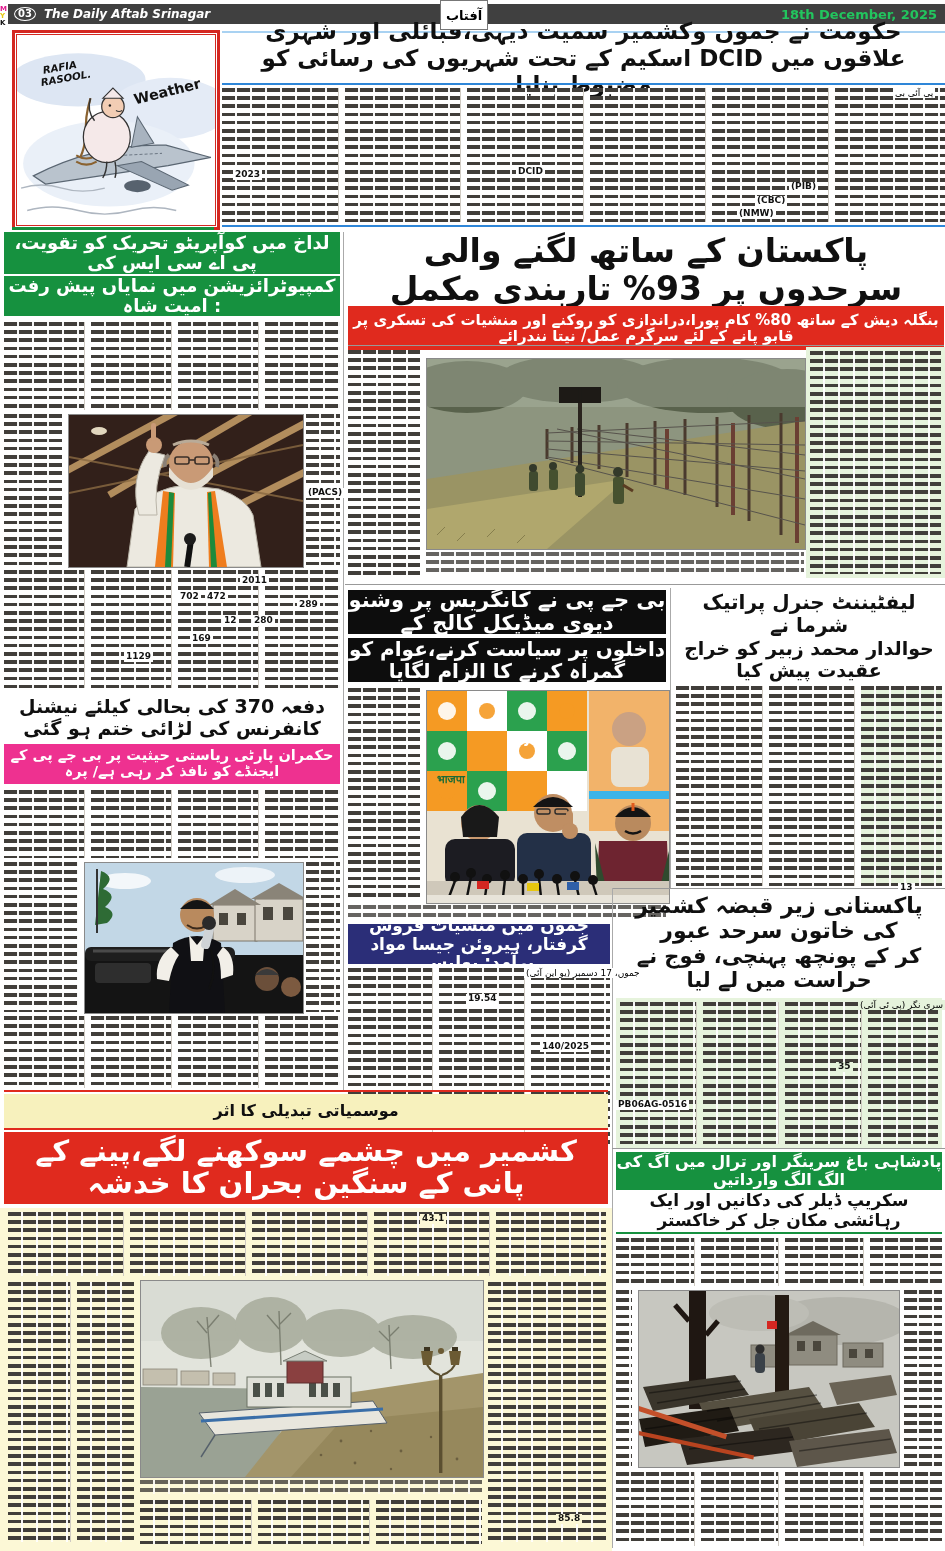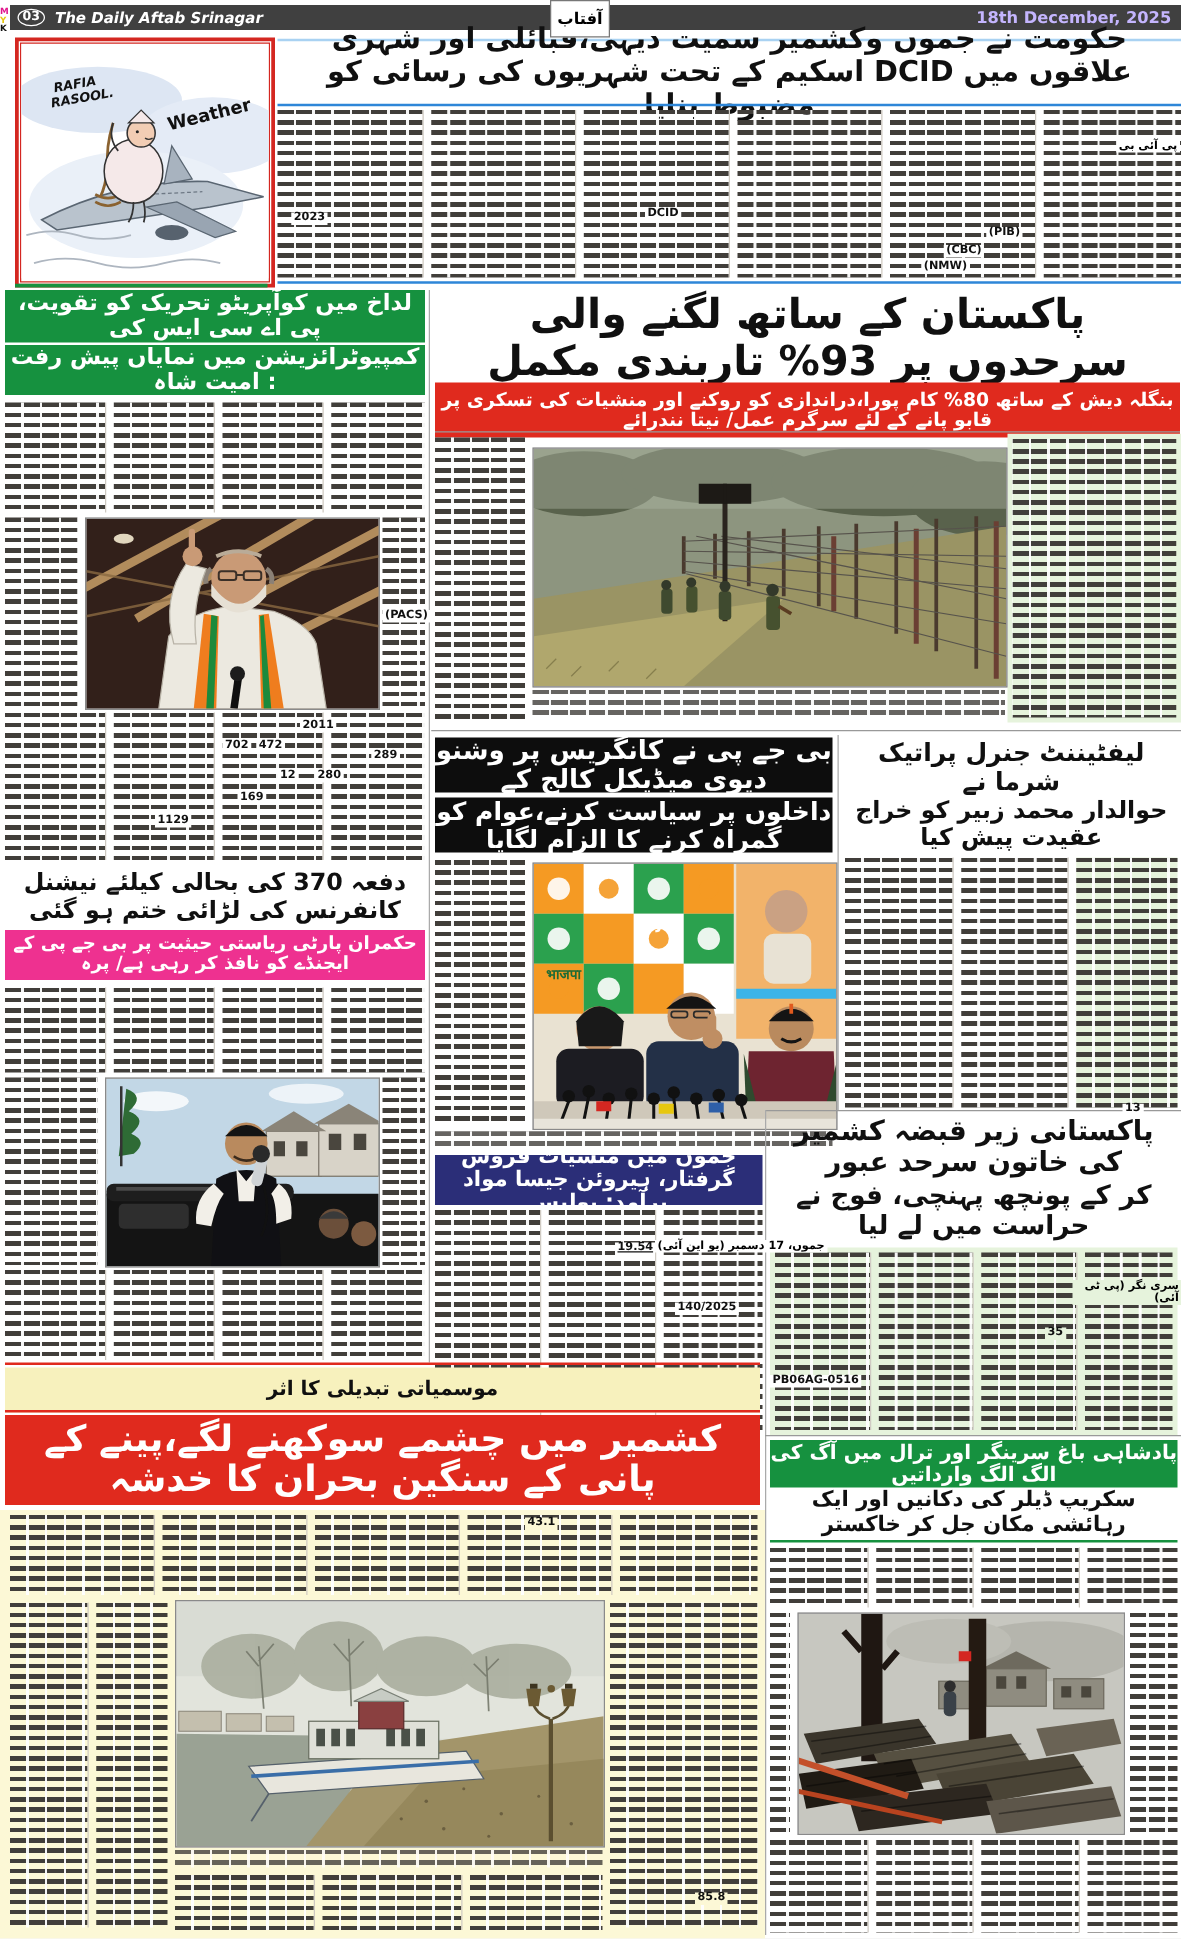--- a/index.html
+++ b/index.html
@@ -16,39 +16,39 @@
   .cols .c + .c{border-right:1px solid #cfcac2;padding-right:5px;}
   .hl{font-weight:bold;direction:rtl;text-align:center;color:#101010;
       display:flex;align-items:center;justify-content:center;line-height:1.15;}
   .bar{display:flex;align-items:center;justify-content:center;color:#fff;font-weight:bold;
        direction:rtl;text-align:center;line-height:1.1;}
   .fig{position:absolute;font-weight:bold;background:#fff;color:#111;font-size:9px;
        line-height:1.1;padding:0 2px;z-index:5;}
   .rule{position:absolute;}
   .photoframe{position:absolute;border:1px solid #8a8a8a;overflow:hidden;background:#ccc;}
   .photoframe svg{display:block;width:100%;height:100%;}
-  .dateline{position:absolute;font-weight:bold;font-size:9px;direction:rtl;z-index:5;background:#fff;padding:0 2px;margin-top:24px;}
+  .dateline{position:absolute;font-weight:normal;font-size:9px;direction:rtl;z-index:5;background:#fff;padding:0 2px;}
   .vmark{position:absolute;writing-mode:vertical-rl;text-orientation:upright;font-size:7px;font-weight:bold;letter-spacing:1px;}
 </style>
 </head>
 <body>
 
 <div id="page">
 
   <div class="abs" style="left:0;top:6;width:8px;top:6px;font-size:7px;font-weight:bold;line-height:1;">
     <div style="color:#e0148c">M</div>
     <div style="color:#e7c70f">Y</div>
     <div style="color:#111">K</div>
   </div>
   <div class="vmark" style="left:0;top:1492px;color:#111;">CMYK</div>
 
   <div class="abs" style="left:8px;top:4px;width:937px;height:20px;background:#404040;display:flex;align-items:center;">
     <span style="margin-left:6px;color:#fff;border:1px solid #fff;border-radius:50%;font-size:10px;font-weight:bold;padding:0 3px;line-height:12px;">03</span>
     <span style="color:#fff;font-style:italic;font-weight:bold;font-size:12px;margin-right:auto;margin-left:8px;">The Daily Aftab Srinagar</span>
-    <span style="color:#c4b5fd;font-weight:bold;font-size:13px;margin-left:auto;margin-right:8px;">18th December, 2025</span>
+    <span style="color:#22c55e;font-weight:bold;font-size:13px;margin-left:auto;margin-right:8px;">18th December, 2025</span>
   </div>
   <div class="abs" style="left:440px;top:0;width:46px;height:28px;background:#fff;border:1px solid #777;display:flex;align-items:center;justify-content:center;z-index:3;">
     <span style="font-weight:bold;font-size:13px;direction:rtl;">آفتاب</span>
   </div>
 
   <div class="abs" style="left:12px;top:30px;width:202px;height:194px;border:3px solid #d42721;background:#fff;">
     <div style="position:absolute;inset:1px;border:1px solid #d42721;overflow:hidden;">
       <svg viewBox="0 0 194 184" preserveAspectRatio="none">
         <rect width="194" height="184" fill="#ffffff"></rect>
         <ellipse cx="60" cy="44" rx="66" ry="26" fill="#dde6f3"></ellipse>
@@ -398,21 +398,21 @@
     <div class="c sim"></div>
   </div>
 
   <div class="abs bar" style="left:348px;top:924px;width:262px;height:40px;background:#2b2e78;font-size:17px;">جموں میں منشیات فروش گرفتار، ہیروئن جیسا مواد برآمد: پولیس</div>
   <div class="abs cols" style="left:348px;top:968px;width:262px;height:178px;">
     <div class="c sim"></div>
     <div class="c sim"></div>
     <div class="c sim"></div>
   </div>
   <div class="dateline" style="left:524px;top:968px;">جموں، 17 دسمبر (یو این آئی)</div>
-  <span class="fig" style="left:492px;top:994px;text-decoration:underline;">19.54</span>
+  <span class="fig" style="left:466px;top:994px;">19.54</span>
   <span class="fig" style="left:540px;top:1042px;">140/2025</span>
   <span class="fig" style="left:616px;top:1100px;">PB06AG-0516</span>
 
   <div class="abs hl" style="left:616px;top:896px;width:326px;height:44px;font-size:22px;">پاکستانی زیر قبضہ کشمیر کی خاتون سرحد عبور</div>
   <div class="abs hl" style="left:616px;top:946px;width:326px;height:44px;font-size:21px;">کر کے پونچھ پہنچی، فوج نے حراست میں لے لیا</div>
   <div class="abs" style="left:616px;top:998px;width:326px;height:150px;background:#e6f3dc;">
     <div class="cols" style="position:absolute;inset:4px;">
       <div class="c sim"></div>
       <div class="c sim"></div>
       <div class="c sim"></div>

